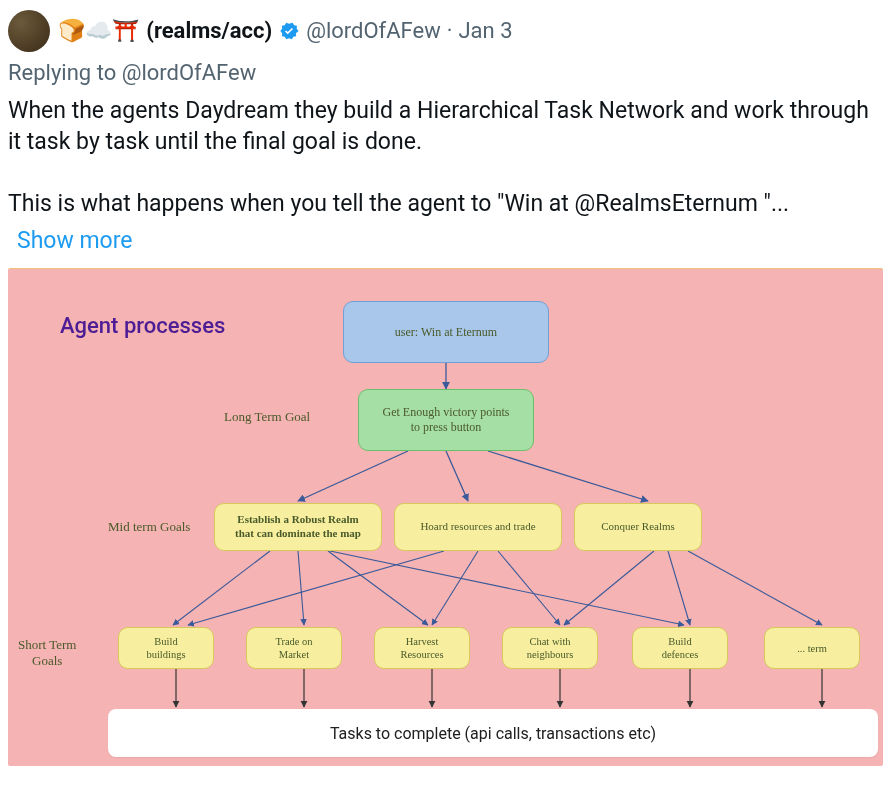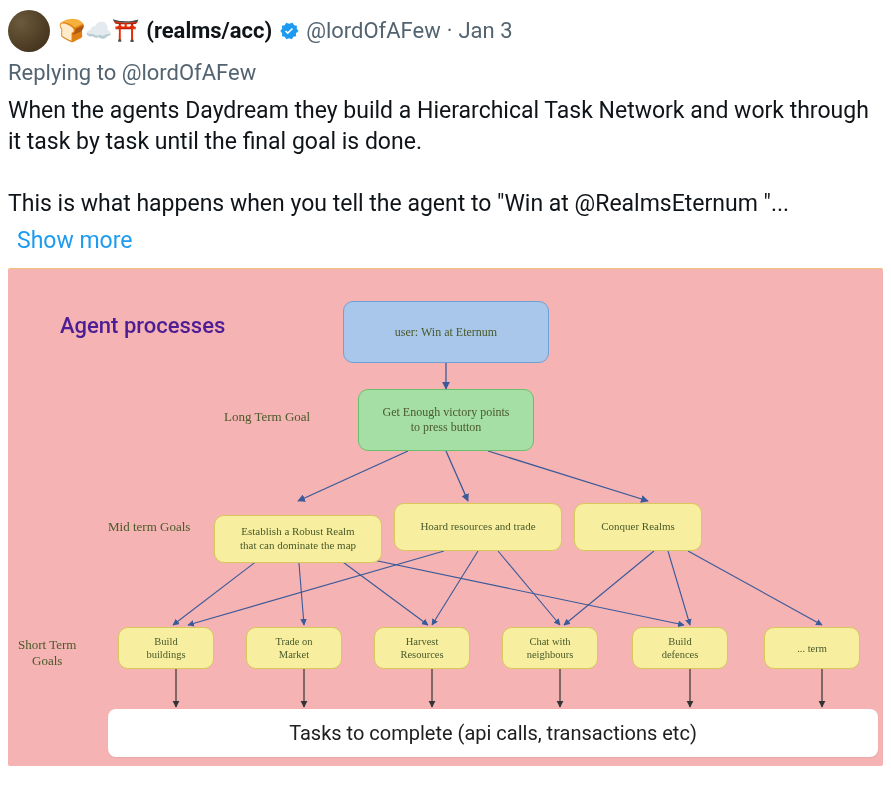--- a/index.html
+++ b/index.html
@@ -128,21 +128,21 @@
     position: absolute;
     background: #fff;
     border-radius: 8px;
     left: 100px;
     width: 770px;
     top: 440px;
     height: 48px;
     display: flex;
     align-items: center;
     justify-content: center;
-    font-size: 20px;
+    font-size: 16px;
     color: #202020;
     box-shadow: 0 1px 2px rgba(0,0,0,0.06);
   }
   svg.connectors {
     position: absolute;
     left: 0; top: 0;
     width: 875px; height: 498px;
     pointer-events: none;
   }
 </style>
@@ -212,21 +212,21 @@
       <line x1="552" y1="400" x2="552" y2="438" stroke="#333" stroke-width="1.2" marker-end="url(#arr2)"></line>
       <line x1="682" y1="400" x2="682" y2="438" stroke="#333" stroke-width="1.2" marker-end="url(#arr2)"></line>
       <line x1="814" y1="400" x2="814" y2="438" stroke="#333" stroke-width="1.2" marker-end="url(#arr2)"></line>
     </svg>
 
     <div class="node user" style="left:335px; top:32px;">user: Win at Eternum</div>
     <div class="row-label" style="left:216px; top:140px;">Long Term Goal</div>
     <div class="node long" style="left:350px; top:120px;">Get Enough victory points to press button</div>
 
     <div class="row-label" style="left:100px; top:250px;">Mid term Goals</div>
-    <div class="node mid" style="left:206px; top:246px;">Establish a Robust Realm that can dominate the map</div>
+    <div class="node mid" style="left:206px; top:234px;font-weight:bold;">Establish a Robust Realm that can dominate the map</div>
     <div class="node mid" style="left:386px; top:234px;">Hoard resources and trade</div>
     <div class="node mid" style="left:566px; top:234px; width:128px;">Conquer Realms</div>
 
     <div class="row-label" style="left:10px; top:368px; white-space:pre;">Short Term
 Goals</div>
     <div class="node short" style="left:110px; top:358px;">Build buildings</div>
     <div class="node short" style="left:366px; top:358px;">Harvest Resources</div>
     <div class="node short" style="left:238px; top:358px;">Trade on Market</div>
     <div class="node short" style="left:494px; top:358px;">Chat with neighbours</div>
     <div class="node short" style="left:624px; top:358px;">Build defences</div>

